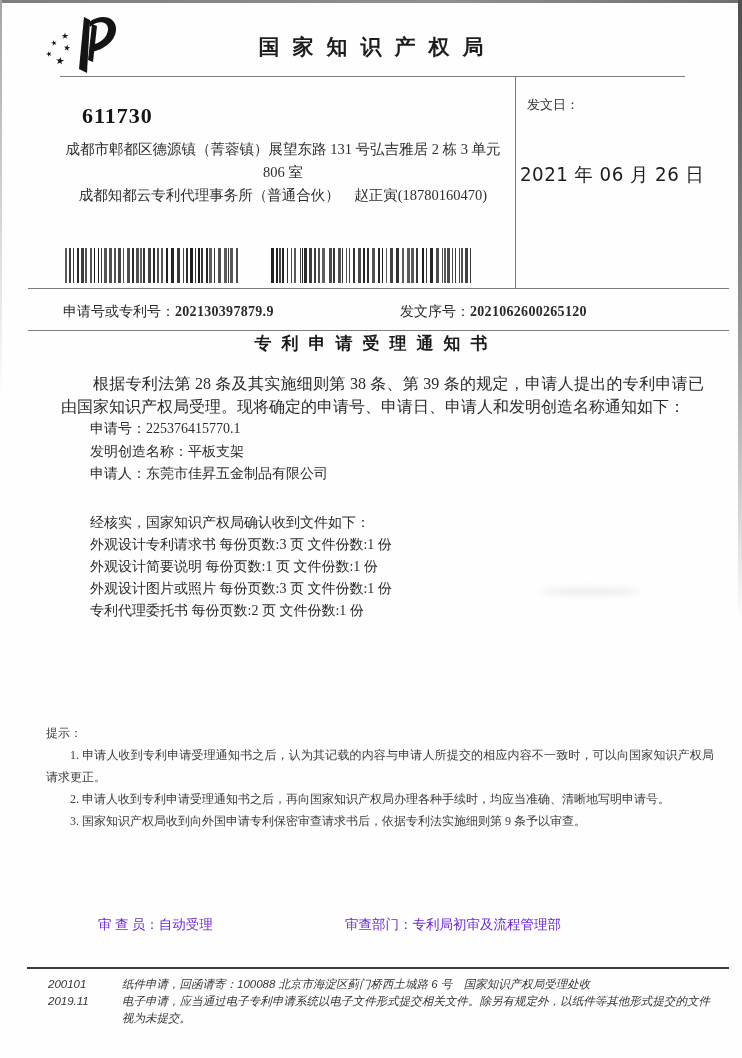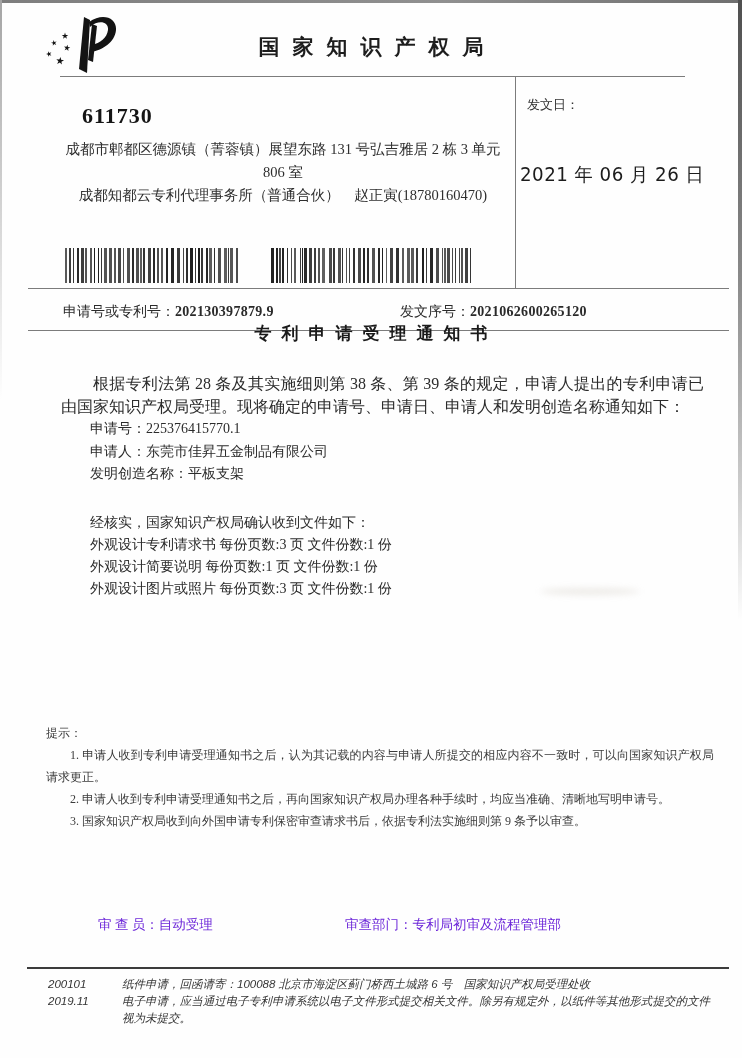--- a/index.html
+++ b/index.html
@@ -34,21 +34,21 @@
         font-size:14.5px;line-height:23px;color:#2e2e2e;}
   
   .barcode{position:absolute;top:248px;height:35px;display:flex;align-items:stretch;overflow:hidden;}
   .bc1{left:65px;width:175px;} .bc2{left:271px;width:203px;}
   .barcode i{flex:none;height:100%;background:#1b1b1b;}
   
   .meta{position:absolute;top:303px;font-size:14px;color:#2a2a2a;}
   .meta b{font-family:"Liberation Serif",serif;letter-spacing:.3px;}
   .meta-left{left:63px;} .meta-right{left:400px;}
   
-  .doc-title{position:absolute;left:0;top:322px;width:742px;text-align:center;
+  .doc-title{position:absolute;left:0;top:332px;width:742px;text-align:center;
              font-family:"Liberation Sans",sans-serif;font-weight:bold;font-size:17px;
              letter-spacing:10px;text-indent:10px;color:#1a1a1a;}
   
   .intro{position:absolute;left:61px;top:372px;width:643px;font-size:16px;line-height:23px;
          text-indent:2em;text-align:justify;}
   .fields{position:absolute;left:90px;top:418px;font-size:14px;line-height:22.5px;}
   .received{position:absolute;left:90px;top:512px;font-size:14px;line-height:22px;}
   .smudge{position:absolute;left:540px;top:588px;width:100px;height:7px;background:#cfc9bf;
           opacity:.35;filter:blur(3px);border-radius:50%;}
   
@@ -205,29 +205,30 @@
     <span>发文序号：</span><b>2021062600265120</b>
   </div>
   <div class="hline hl-2"></div>
 
   <div class="doc-title">专利申请受理通知书</div>
 
   <div class="intro">根据专利法第 28 条及其实施细则第 38 条、第 39 条的规定，申请人提出的专利申请已由国家知识产权局受理。现将确定的申请号、申请日、申请人和发明创造名称通知如下：</div>
 
   <div class="fields">
     <div>申请号：225376415770.1</div>
+    <div>发明创造名称：平板支架</div>
     <div>申请人：东莞市佳昇五金制品有限公司</div>
-    <div>发明创造名称：平板支架</div>
   </div>
 
   <div class="received">
     <div>经核实，国家知识产权局确认收到文件如下：</div>
     <div>外观设计专利请求书 每份页数:3 页  文件份数:1 份</div>
     <div>外观设计简要说明 每份页数:1 页  文件份数:1 份</div>
     <div>外观设计图片或照片 每份页数:3 页  文件份数:1 份</div>
+    <div>专利代理委托书 每份页数:2 页  文件份数:1 份</div>
   </div>
 
   <div class="smudge"></div>
 
   <div class="notes">
     <div>提示：</div>
     <div class="note">1. 申请人收到专利申请受理通知书之后，认为其记载的内容与申请人所提交的相应内容不一致时，可以向国家知识产权局请求更正。</div>
     <div class="note">2. 申请人收到专利申请受理通知书之后，再向国家知识产权局办理各种手续时，均应当准确、清晰地写明申请号。</div>
     <div class="note">3. 国家知识产权局收到向外国申请专利保密审查请求书后，依据专利法实施细则第 9 条予以审查。</div>
   </div>

